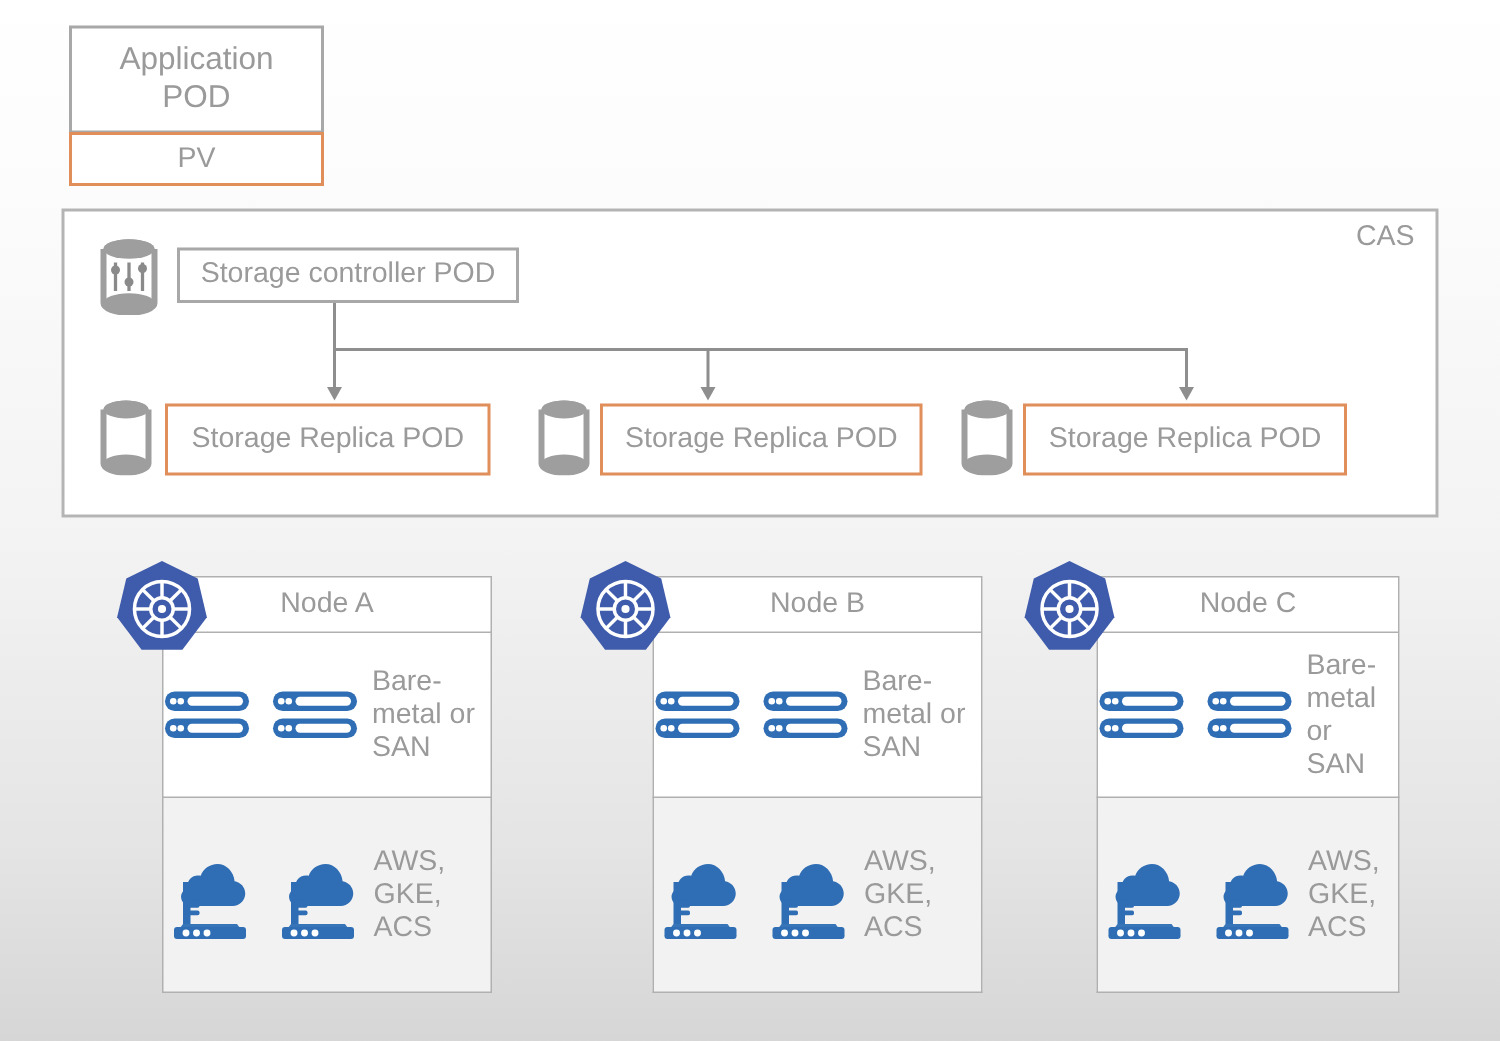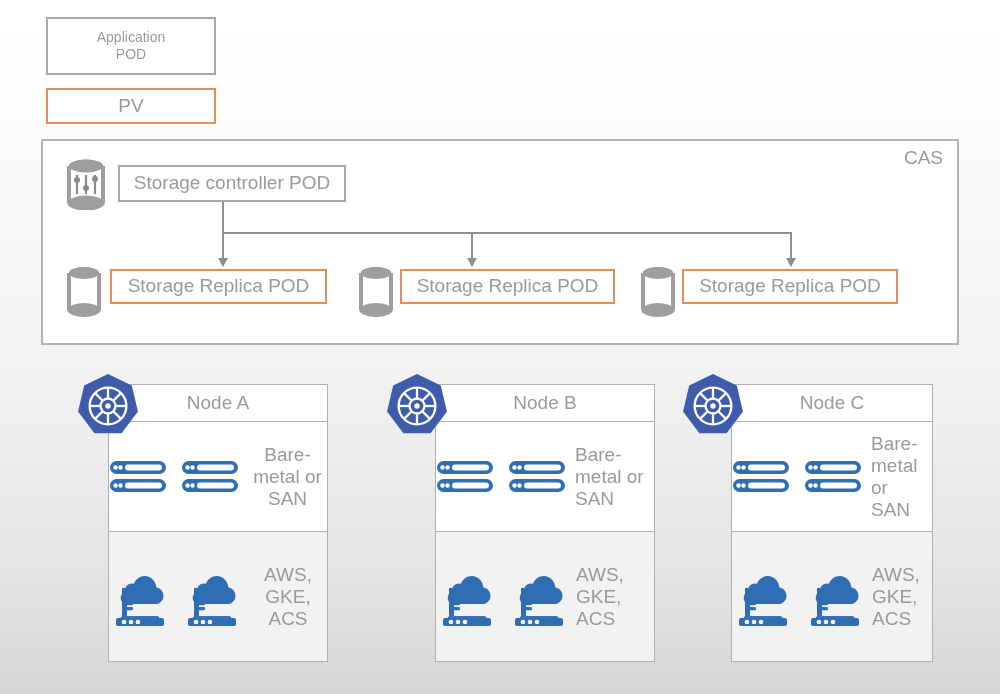--- a/index.html
+++ b/index.html
@@ -30,22 +30,22 @@
     text-align: center;
     color: #9a9a9a;
     background: #ffffff;
     line-height: 1.18;
   }
   .box.gray   { border: 2px solid #a8a8a8; }
   .box.orange { border: 2px solid #e08e5a; }
 
   
   #app-pod {
-    left: 46px; top: 17px; width: 170px; height: 58px;
-    font-size: 14px; flex-direction: column;
+    left: 46px; top: 17px; width: 170px; height: 72px;
+    font-size: 21px; flex-direction: column;
   }
   #app-pod .ln { display: block; }
   #pv {
     left: 46px; top: 88px; width: 170px; height: 36px;
     font-size: 19px;
   }
 
   
   #cas-box {
     position: absolute;
@@ -60,21 +60,21 @@
     font-size: 19px;
     color: #9a9a9a;
   }
 
   #ctrl-pod {
     left: 118px; top: 165px; width: 228px; height: 37px;
     font-size: 19px;
   }
 
   .replica-pod {
-    top: 269px; height: 35px; font-size: 19px;
+    top: 269px; height: 48px; font-size: 19px;
   }
   #replica-0 { left: 110px; width: 217px; }
   #replica-1 { left: 400px; width: 215px; }
   #replica-2 { left: 682px; width: 216px; }
 
   
   .cyl {
     position: absolute;
   }
 
@@ -92,21 +92,21 @@
     border-right: 5px solid transparent;
     border-top: 9px solid #8e8e8e;
   }
 
   
   .node {
     position: absolute;
     width: 220px;
     box-sizing: border-box;
   }
-  #node-0 { left: 108px; top: 384px; text-align: center; }
+  #node-0 { left: 108px; top: 384px; }
   #node-1 { left: 435px; top: 384px; }
   #node-2 { left: 713px; top: 384px; padding-left: 18px; }
 
   .node-header {
     box-sizing: border-box;
     border: 1px solid #b0b0b0;
     background: #ffffff;
     height: 38px;
     display: flex;
     align-items: center;

